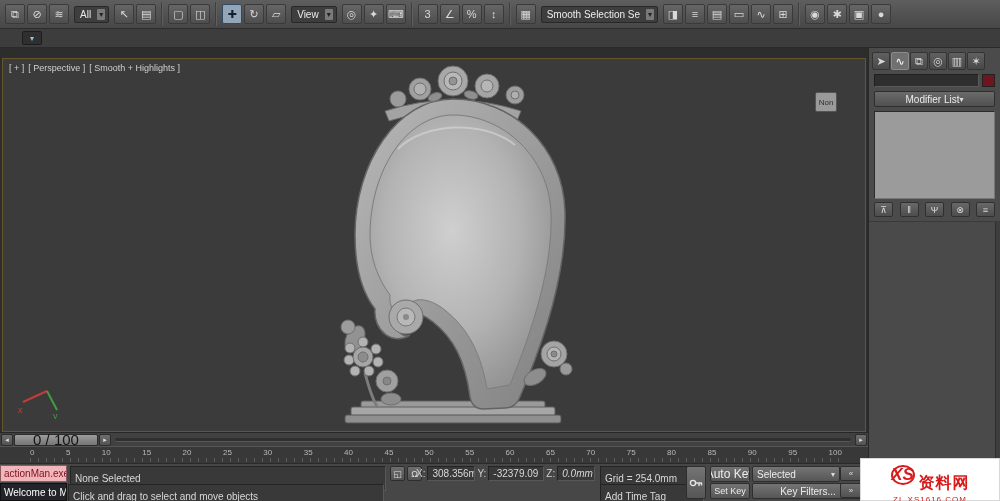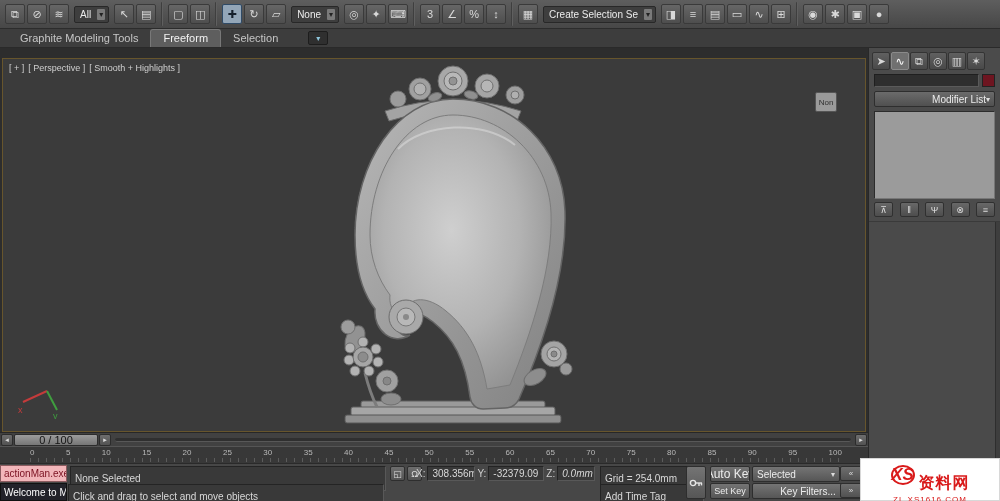--- a/index.html
+++ b/index.html
@@ -41,35 +41,35 @@
   
   .right-col { width:132px; flex:0 0 132px; background:#4b4b4b; border-left:1px solid #282828; display:flex; flex-direction:column; padding-top:3px; }
   .cp-tabs { display:flex; gap:1px; padding:0 3px; height:20px; align-items:center; }
   .cp-tab { width:18px; height:18px; display:flex; align-items:center; justify-content:center; color:#d8d8d8; font-size:11px;
             background:linear-gradient(#606060,#494949); border:1px solid #343434; border-radius:2px; }
   .cp-tab.active { background:#707070; border-color:#8a8a8a; color:#fff; }
   .cp-name-row { display:flex; align-items:center; gap:3px; padding:3px 5px 2px; }
   .cp-name-field { flex:1; height:13px; background:#2e2e2e; border:1px solid; border-color:#1f1f1f #5a5a5a #5a5a5a #1f1f1f; }
   .cp-swatch { width:13px; height:13px; border:1px solid #222; }
   .cp-combo { margin:2px 5px; height:16px; background:linear-gradient(#6b6b6b,#505050); border:1px solid #2e2e2e; border-radius:2px;
-              color:#ececec; font-size:10px; display:flex; align-items:center; padding:0 4px; justify-content:flex-end; }
+              color:#ececec; font-size:10px; display:flex; align-items:center; padding:0 4px; justify-content:center; }
   .cp-combo::after { content:"▾"; color:#ddd; font-size:8px; }
   .cp-stack { margin:2px 5px 0; height:88px; background:#9b9b9b; border:1px solid; border-color:#2c2c2c #777 #777 #2c2c2c; }
   .cp-stack-btns { display:flex; justify-content:space-between; padding:3px 5px 2px; }
   .sb { width:19px; height:15px; display:flex; align-items:center; justify-content:center; color:#ddd; font-size:9px;
         background:linear-gradient(#686868,#4d4d4d); border:1px solid #303030; border-radius:2px; }
   .cp-rollouts { flex:1; margin-top:2px; background:#4a4a4a; border-top:1px solid #3a3a3a; position:relative; }
   .cp-scroll { position:absolute; right:0; top:0; bottom:0; width:5px; background:#3e3e3e; border-left:1px solid #2e2e2e; }
 
   
   .trackbar { height:14px; flex:0 0 14px; background:#414141; border-top:1px solid #272727; display:flex; align-items:center; }
   .ts-arrow { width:12px; height:12px; margin:0 1px; background:linear-gradient(#6e6e6e,#525252); border:1px solid #2c2c2c;
               color:#ddd; font-size:7px; display:flex; align-items:center; justify-content:center; border-radius:2px; }
   .ts-handle { width:84px; height:12px; background:linear-gradient(#9c9c9c,#767676); border:1px solid #2c2c2c; border-radius:2px;
-               color:#141414; font-size:11px; display:flex; align-items:center; justify-content:center; }
+               color:#141414; font-size:15px; display:flex; align-items:center; justify-content:center; }
   .ts-groove { flex:1; height:4px; margin:0 3px; background:#2f2f2f; border-bottom:1px solid #585858; border-radius:2px; }
 
   
   .ruler { height:17px; flex:0 0 17px; background:#383838; border-top:1px solid #555; position:relative;
            display:flex; justify-content:space-between; padding:1px 26px 0 30px; }
   .rn { color:#b8b8b8; font-size:8px; }
   .ruler-ticks { position:absolute; left:30px; right:26px; bottom:1px; height:4px;
                  background:repeating-linear-gradient(90deg,#5c5c5c 0 1px,transparent 1px 8px); }
 
   
@@ -116,52 +116,46 @@
       <span class="tb t-dropdown">All</span>
       <span class="tb t-icon">↖</span>
       <span class="tb t-icon">▤</span>
       <span class="tb t-sep"></span>
       <span class="tb t-icon">▢</span>
       <span class="tb t-icon">◫</span>
       <span class="tb t-sep"></span>
       <span class="tb t-icon active">✚</span>
       <span class="tb t-icon">↻</span>
       <span class="tb t-icon">▱</span>
-      <span class="tb t-dropdown">None</span>
+      <span class="tb t-dropdown">View</span>
       <span class="tb t-icon">◎</span>
       <span class="tb t-icon">✦</span>
       <span class="tb t-icon">⌨</span>
       <span class="tb t-sep"></span>
       <span class="tb t-icon">3</span>
       <span class="tb t-icon">∠</span>
       <span class="tb t-icon">%</span>
       <span class="tb t-icon">↕</span>
       <span class="tb t-sep"></span>
       <span class="tb t-icon">▦</span>
-      <span class="tb t-dropdown">Create Selection Se</span>
+      <span class="tb t-dropdown">Smooth Selection Se</span>
       <span class="tb t-icon">◨</span>
       <span class="tb t-icon">≡</span>
       <span class="tb t-icon">▤</span>
       <span class="tb t-icon">▭</span>
       <span class="tb t-icon">∿</span>
       <span class="tb t-icon">⊞</span>
       <span class="tb t-sep"></span>
       <span class="tb t-icon">◉</span>
       <span class="tb t-icon">✱</span>
       <span class="tb t-icon">▣</span>
       <span class="tb t-icon">●</span>
     </div>
 
   <div class="ribbon">
-    <div style="display:flex;align-items:flex-end;">
-
-    <span class="rb-tab">Graphite Modeling Tools</span>
-        <span class="rb-tab active">Freeform</span>
-        <span class="rb-tab">Selection</span>
-      </div>
     <span class="rb-opt">▾</span>
   </div>
 
   <div class="content">
 
     <div class="left-col">
 
       <div class="viewport-wrap">
         <div class="viewport">
 

